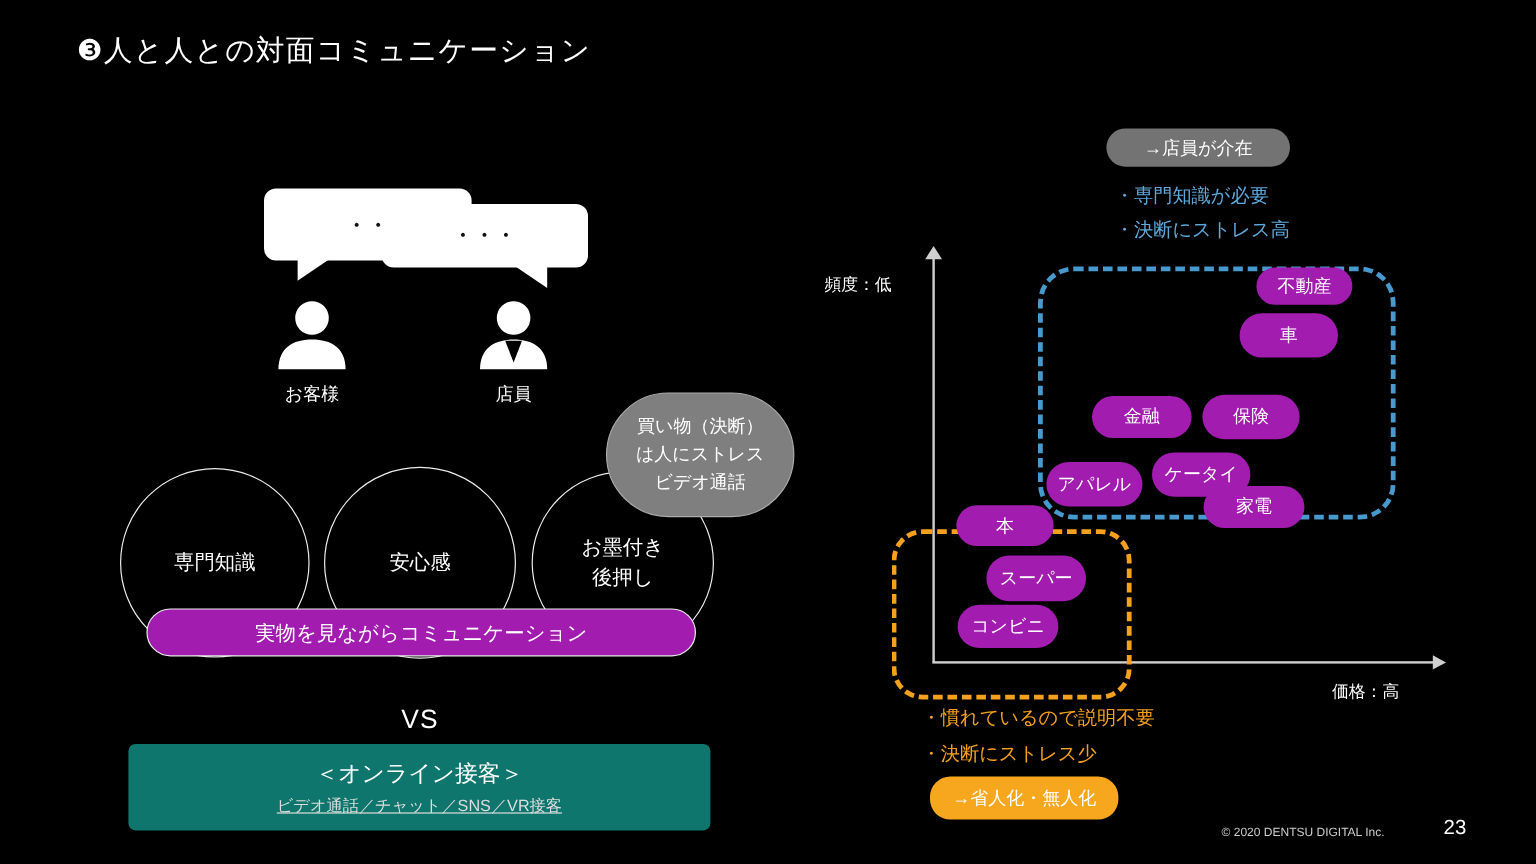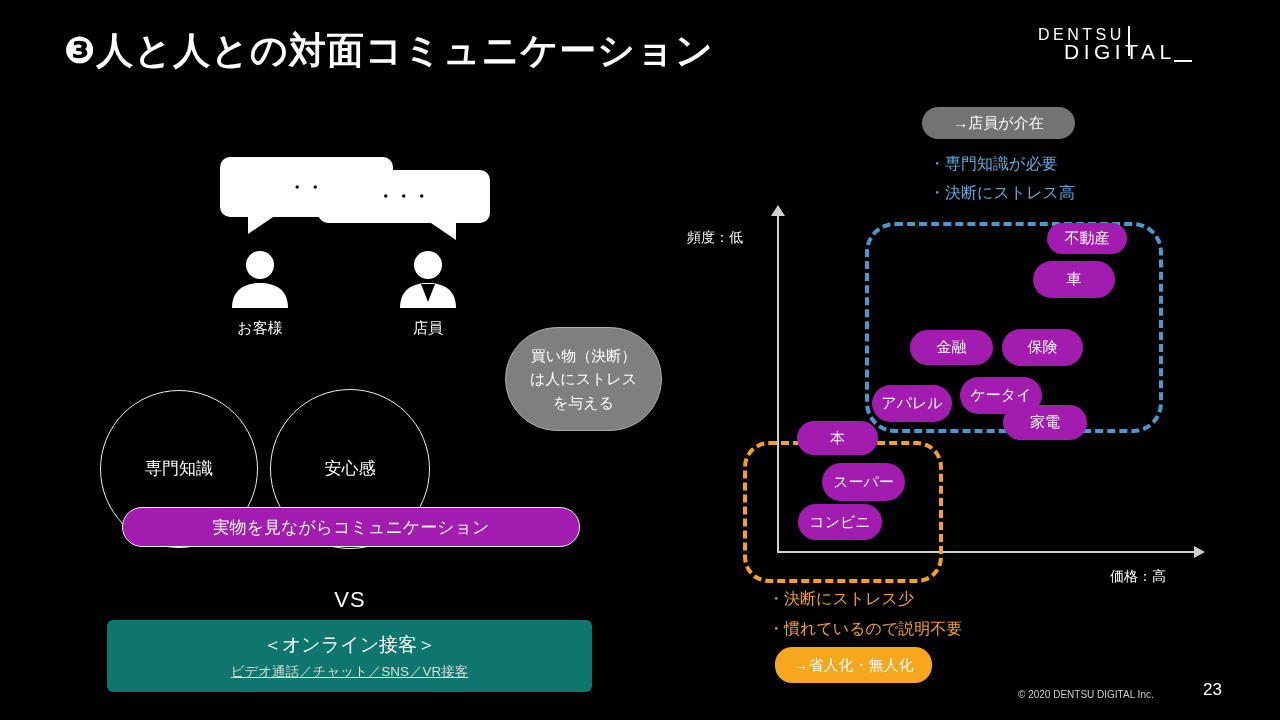--- a/index.html
+++ b/index.html
@@ -1,20 +1,20 @@
 <!DOCTYPE html>
 <html><head>
 <meta charset="utf-8">
 <style>
   html,body{margin:0;padding:0;background:#000;}
   .slide{position:relative;width:1280px;height:720px;background:#000;overflow:hidden;
          font-family:"Liberation Sans","DejaVu Sans",sans-serif;color:#fff;}
 
   
-  .title{position:absolute;left:64px;top:26px;font-size:37px;font-weight:bold;letter-spacing:1px;color:#fff;}
+  .title{position:absolute;left:64px;top:26px;font-size:24px;font-weight:normal;letter-spacing:1px;color:#fff;}
   .logo{position:absolute;left:1038px;top:26px;color:#fff;}
   .logo-row1{display:flex;align-items:flex-start;font-size:16px;letter-spacing:3.5px;}
   .logo-bar{width:2.5px;height:30px;background:#fff;margin-left:3px;}
   .logo-row2{display:flex;align-items:flex-end;font-size:21px;letter-spacing:4.5px;margin-top:-16px;margin-left:26px;}
   .logo-tail{width:18px;height:2.5px;background:#fff;margin-bottom:2px;margin-left:-2px;}
 
   
   .speech{position:absolute;background:#fff;border-radius:10px;display:flex;align-items:center;justify-content:center;}
   .speech-1{left:220px;top:157px;width:173px;height:60px;z-index:1;}
   .speech-2{left:318px;top:170px;width:172px;height:53px;z-index:2;}
@@ -84,30 +84,20 @@
   
   .copyright{position:absolute;left:1018px;top:689px;font-size:10px;color:#CCCCCC;}
   .page-num{position:absolute;left:1203px;top:680px;font-size:17px;color:#fff;}
 </style>
 </head>
 <body>
 
 <div class="slide">
 
   <div class="title">❸人と人との対面コミュニケーション</div>
-  <div class="logo">
-    <div class="logo-row1">
-      <span>DENTSU</span>
-      <span class="logo-bar"></span>
-    </div>
-    <div class="logo-row2">
-      <span>DIGITAL</span>
-      <span class="logo-tail"></span>
-    </div>
-  </div>
 
   <div class="speech speech-1">
     <span class="dots">・・</span>
   </div>
   <div class="speech speech-2">
     <span class="dots">・・・</span>
   </div>
 
   <svg class="person person-customer" viewBox="0 0 64 58" width="64" height="58">
     <circle cx="32" cy="15" r="14" fill="#fff"></circle>
@@ -117,28 +107,32 @@
     <circle cx="32" cy="15" r="14" fill="#fff"></circle>
     <path d="M4,58 C4,40 16,33 32,33 C48,33 60,40 60,58 Z" fill="#fff"></path>
     <path d="M25,34 L39,34 L32,52 Z" fill="#000"></path>
   </svg>
   <div class="person-label label-customer">お客様</div>
   <div class="person-label label-staff">店員</div>
 
   <div class="stress-bubble">
     <span>買い物（決断）</span>
     <span>は人にストレス</span>
-    <span>を与える</span>
+    <span>ビデオ通話</span>
   </div>
 
   <div class="value-circle vc-1">
     <span>専門知識</span>
   </div>
   <div class="value-circle vc-2">
     <span>安心感</span>
+  </div>
+  <div class="value-circle vc-3">
+    <span>お墨付き</span>
+    <span>後押し</span>
   </div>
   <div class="real-pill">実物を見ながらコミュニケーション</div>
 
   <div class="vs">VS</div>
 
   <div class="online-box">
     <div class="online-title">＜オンライン接客＞</div>
     <div class="online-sub">ビデオ通話／チャット／SNS／VR接客</div>
   </div>
 
@@ -165,21 +159,21 @@
       <div class="chart-bubble" style="left: 1002px; top: 329px; width: 81px; height: 37px;">保険</div>
       <div class="chart-bubble" style="left: 872px; top: 385px; width: 80px; height: 37px;">アパレル</div>
       <div class="chart-bubble" style="left: 960px; top: 377px; width: 82px; height: 37px;">ケータイ</div>
       <div class="chart-bubble" style="left: 1003px; top: 405px; width: 84px; height: 35px;">家電</div>
       <div class="chart-bubble" style="left: 797px; top: 421px; width: 81px; height: 34px;">本</div>
       <div class="chart-bubble" style="left: 822px; top: 463px; width: 83px; height: 38px;">スーパー</div>
       <div class="chart-bubble" style="left: 798px; top: 504px; width: 84px; height: 36px;">コンビニ</div>
     </div>
 
   <div class="notes notes-orange">
+    <div>・慣れているので説明不要</div>
     <div>・決断にストレス少</div>
-    <div>・慣れているので説明不要</div>
   </div>
   <div class="badge badge-orange">→省人化・無人化</div>
 
   <div class="copyright">© 2020 DENTSU DIGITAL Inc.</div>
   <div class="page-num">23</div>
 
 </div>
 
 </body></html>

